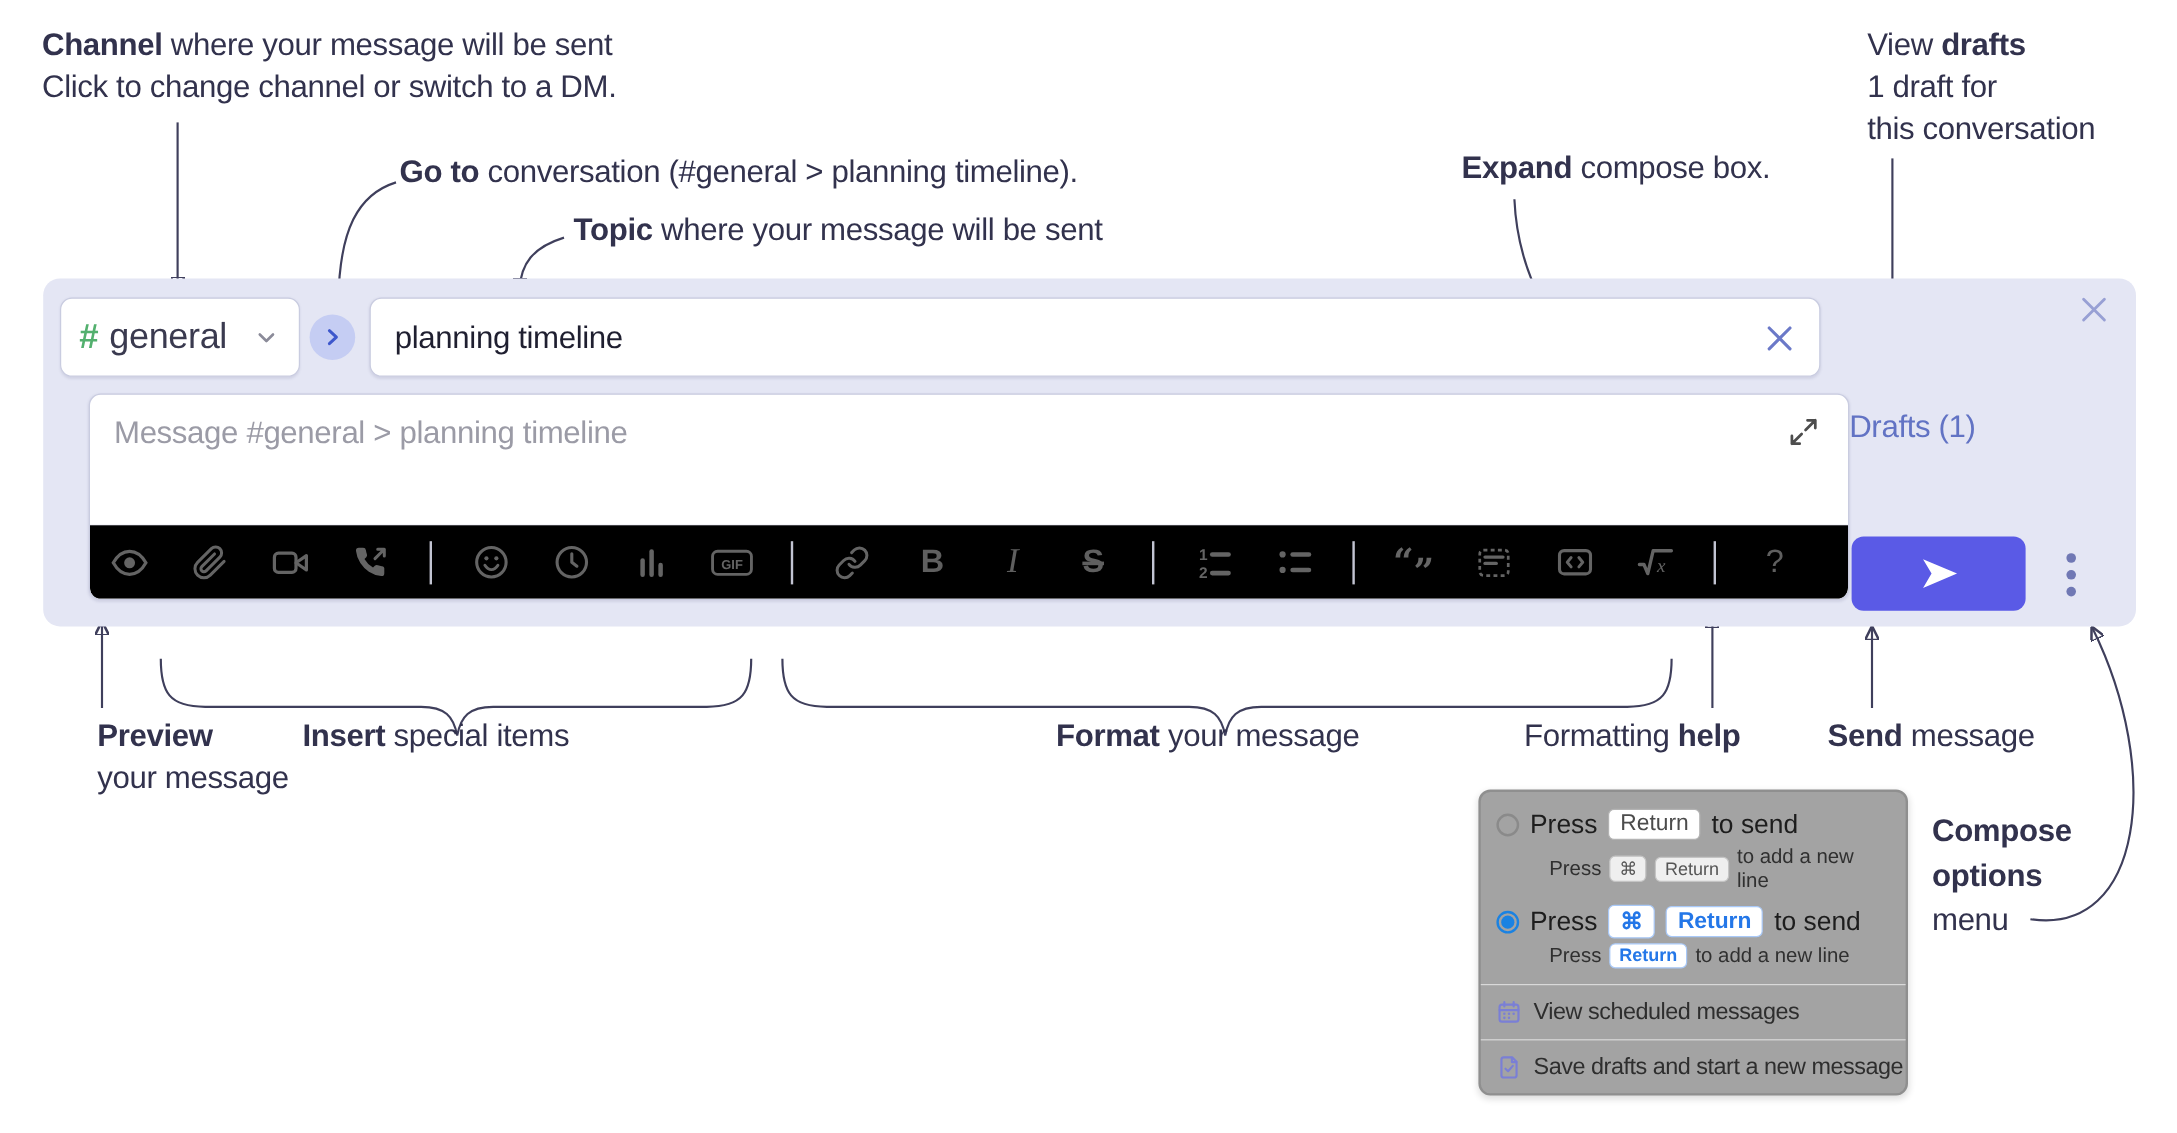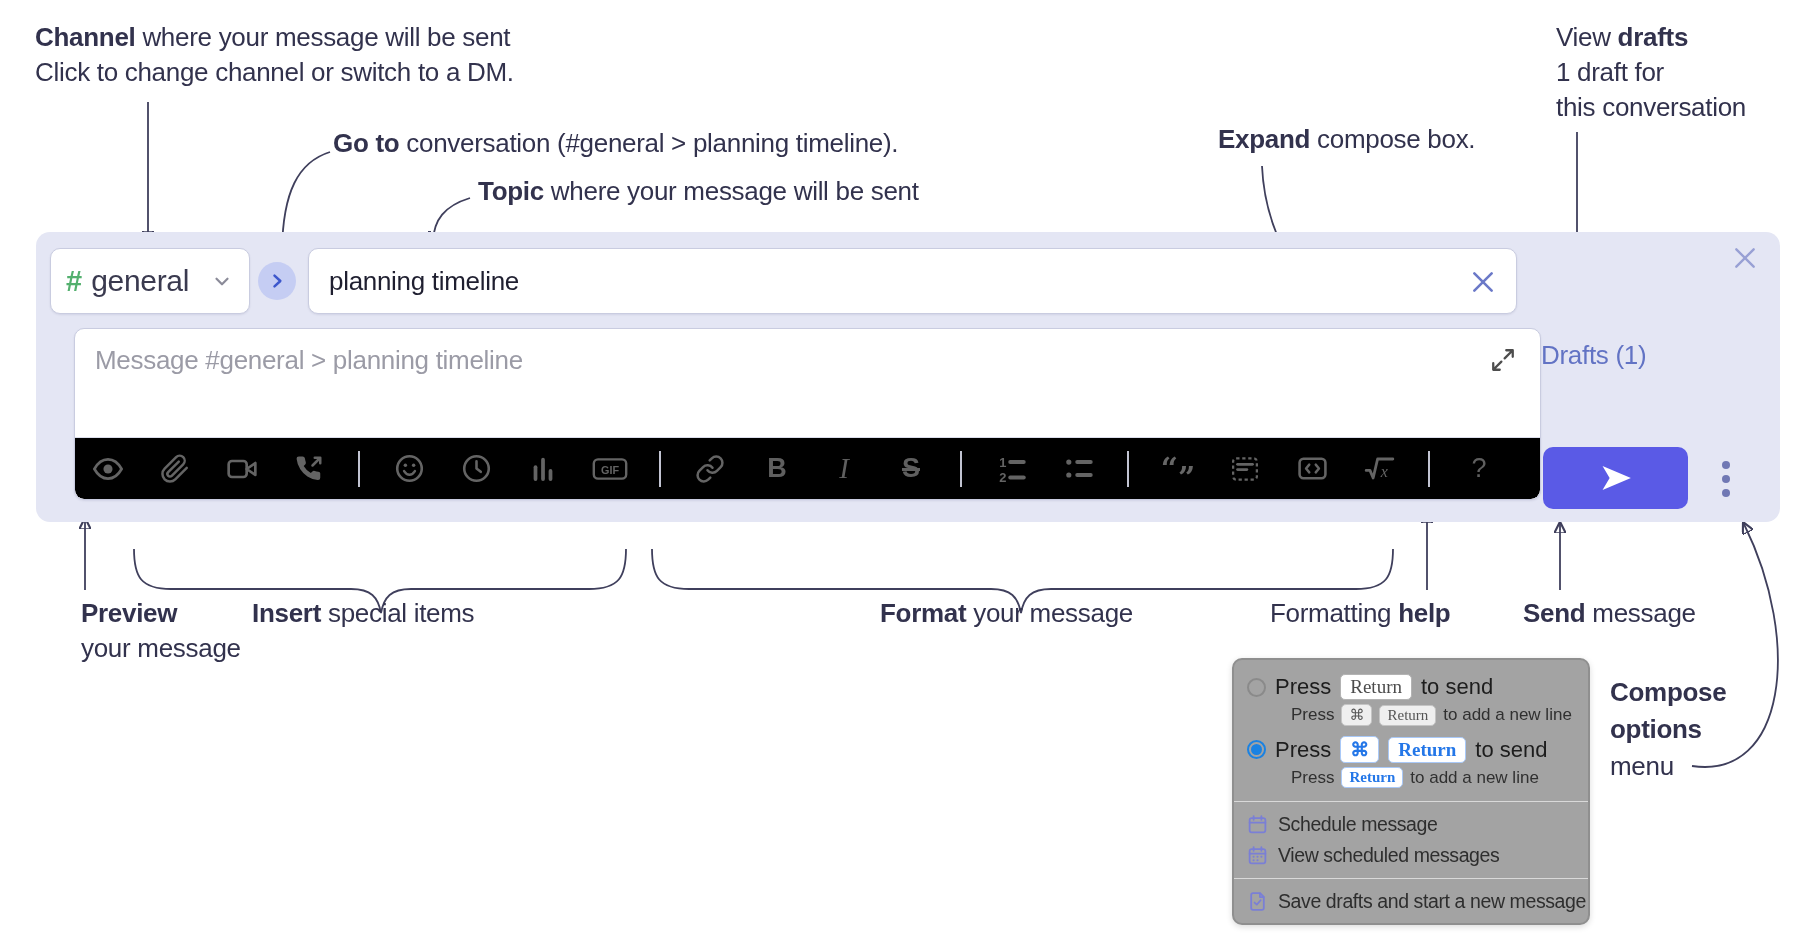--- a/index.html
+++ b/index.html
@@ -67,21 +67,21 @@
     border: 2px solid #8f8f8f; border-radius: 10px; padding: 10px 0 6px;
     box-shadow: 0 2px 6px rgba(0,0,0,.14); }
   .opt { padding: 4px 13px 6px; }
   .opt-main { display: flex; align-items: center; gap: 9px; font-size: 22px; color: #1d1d1d; }
   .opt-sub { margin: 4px 0 0 44px; display: flex; align-items: center; gap: 7px;
     font-size: 17px; color: #303030; }
   .radio { width: 19px; height: 19px; border-radius: 50%; border: 2px solid #8a8a8a;
     flex: none; cursor: pointer; display: flex; align-items: center; justify-content: center; }
   .radio.sel { border-color: #1a82e2; }
   .radio.sel i { width: 11px; height: 11px; border-radius: 50%; background: #1a82e2; }
-  kbd { font-family: Liberation Serif, serif; border-radius: 5px; white-space: nowrap; }
+  kbd { font-family: Liberation Sans, sans-serif; border-radius: 5px; white-space: nowrap; }
   .kg  { border: 1.5px solid #b3b3b3; color: #4c4c4c; background: #fff; font-size: 19px; padding: 1px 9px; }
   .kgs { border: 1.5px solid #c4c4c4; color: #555;    background: #efefef; font-size: 15px; padding: 1px 7px; }
   .kb  { border: 1.5px solid #a9c9f8; color: #2477e8; background: #fff; font-size: 19px; padding: 1px 9px; font-weight: 700; }
   .kbs { border: 1.5px solid #a9c9f8; color: #2477e8; background: #fff; font-size: 15px; padding: 1px 7px; font-weight: 700; }
   .pdiv { border-top: 1.5px solid #d9d9d9; margin: 7px 0; }
   .mi { display: flex; align-items: center; gap: 10px; padding: 4px 13px; cursor: pointer;
     font-size: 19.5px; letter-spacing: -0.4px; color: #2e2e2e; white-space: nowrap; }
   .mi svg { flex: none; }
 
   
@@ -360,31 +360,20 @@
     </div>
     <div class="opt-sub">
       <span>Press</span>
       <kbd class="kbs">Return</kbd>
       <span>to add a new line</span>
     </div>
   </div>
 
   <div class="pdiv"></div>
 
-  <div class="mi">
-    <svg width="21" height="21" viewBox="0 0 20 20">
-      <g fill="none" stroke="#7a7fd6" stroke-width="1.7" stroke-linecap="round">
-        <rect x="2.5" y="4" width="15" height="13.5" rx="2"></rect>
-        <line x1="6.3" y1="2" x2="6.3" y2="5.5"></line>
-          <line x1="13.7" y1="2" x2="13.7" y2="5.5"></line>
-        <line x1="2.5" y1="8.3" x2="17.5" y2="8.3"></line>
-      </g>
-    </svg>
-    <span>Schedule message</span>
-  </div>
 
   <div class="mi">
     <svg width="21" height="21" viewBox="0 0 20 20">
       <g fill="none" stroke="#7a7fd6" stroke-width="1.7" stroke-linecap="round">
         <rect x="2.5" y="4" width="15" height="13.5" rx="2"></rect>
         <line x1="6.3" y1="2" x2="6.3" y2="5.5"></line>
           <line x1="13.7" y1="2" x2="13.7" y2="5.5"></line>
         <line x1="2.5" y1="8.3" x2="17.5" y2="8.3"></line>
       </g>
       <g fill="#7a7fd6">

